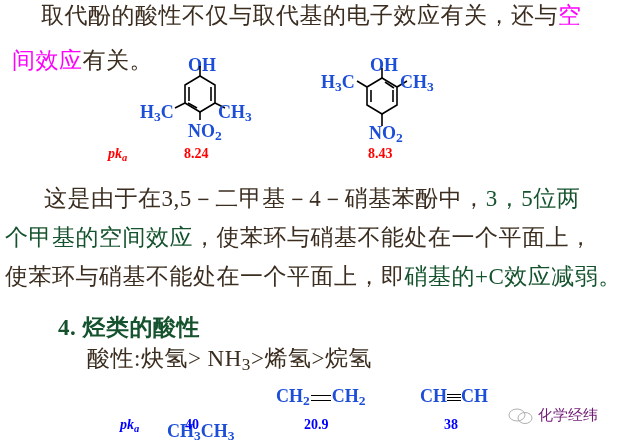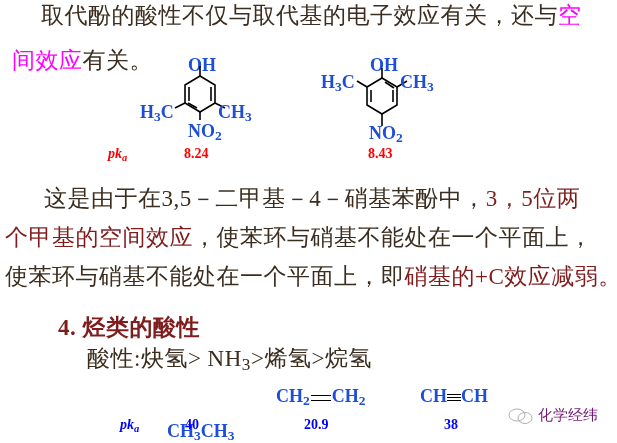--- a/index.html
+++ b/index.html
@@ -1,21 +1,21 @@
 <!DOCTYPE html>
 <html><head>
 <meta charset="utf-8">
 <style>
   html, body { margin:0; padding:0; background:#ffffff; }
   body { width:617px; height:443px; position:relative; overflow:hidden;
          font-family:"Liberation Serif", "DejaVu Serif", serif; color:#3a2a1a; }
   .abs { position:absolute; white-space:nowrap; }
   .para { font-size:23px; color:#3b2d1f; letter-spacing:0.5px; }
   .mag { color:#ff00ff; }
-  .grn { color:#7f1d1d; }
+  .grn { color:#14532d; }
   .chem { font-family:"Liberation Serif", serif; font-weight:bold; font-size:18px; color:#1d4ed8; }
   .red { color:#ff0000; }
   .blue { color:#0000ff; }
   .pk { font-style:italic; font-weight:bold; font-size:14px; }
   .val { font-weight:bold; font-size:14px; }
   sub { font-size:0.75em; vertical-align:-0.25em; line-height:0; }
   .wm { font-family:"DejaVu Sans", sans-serif; font-size:15px; color:#701a75; }
   svg { position:absolute; overflow:visible; }
 </style>
 </head>

